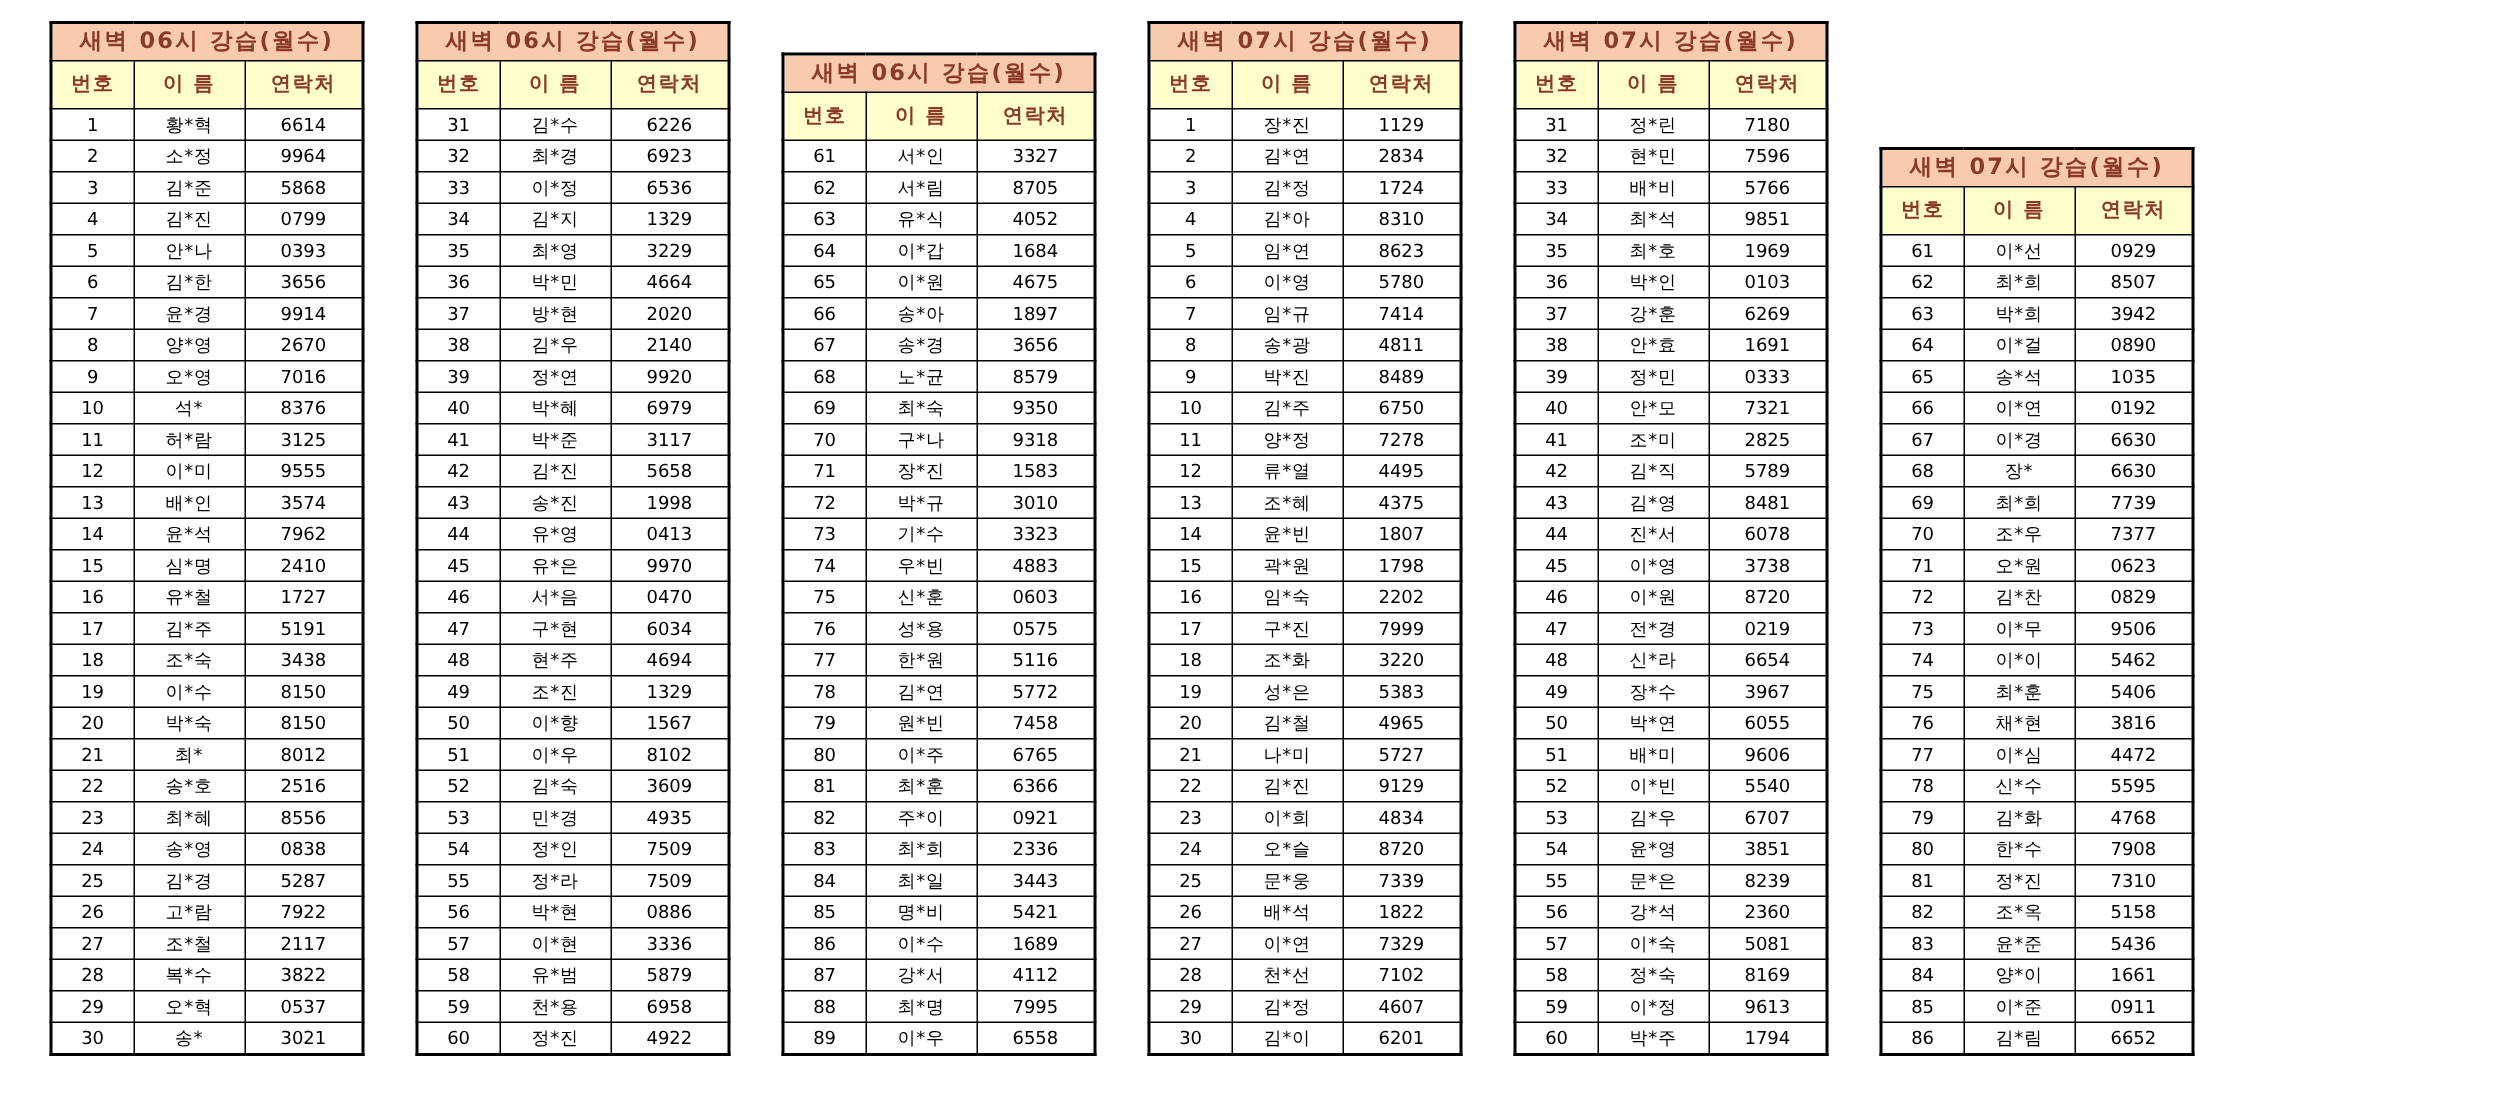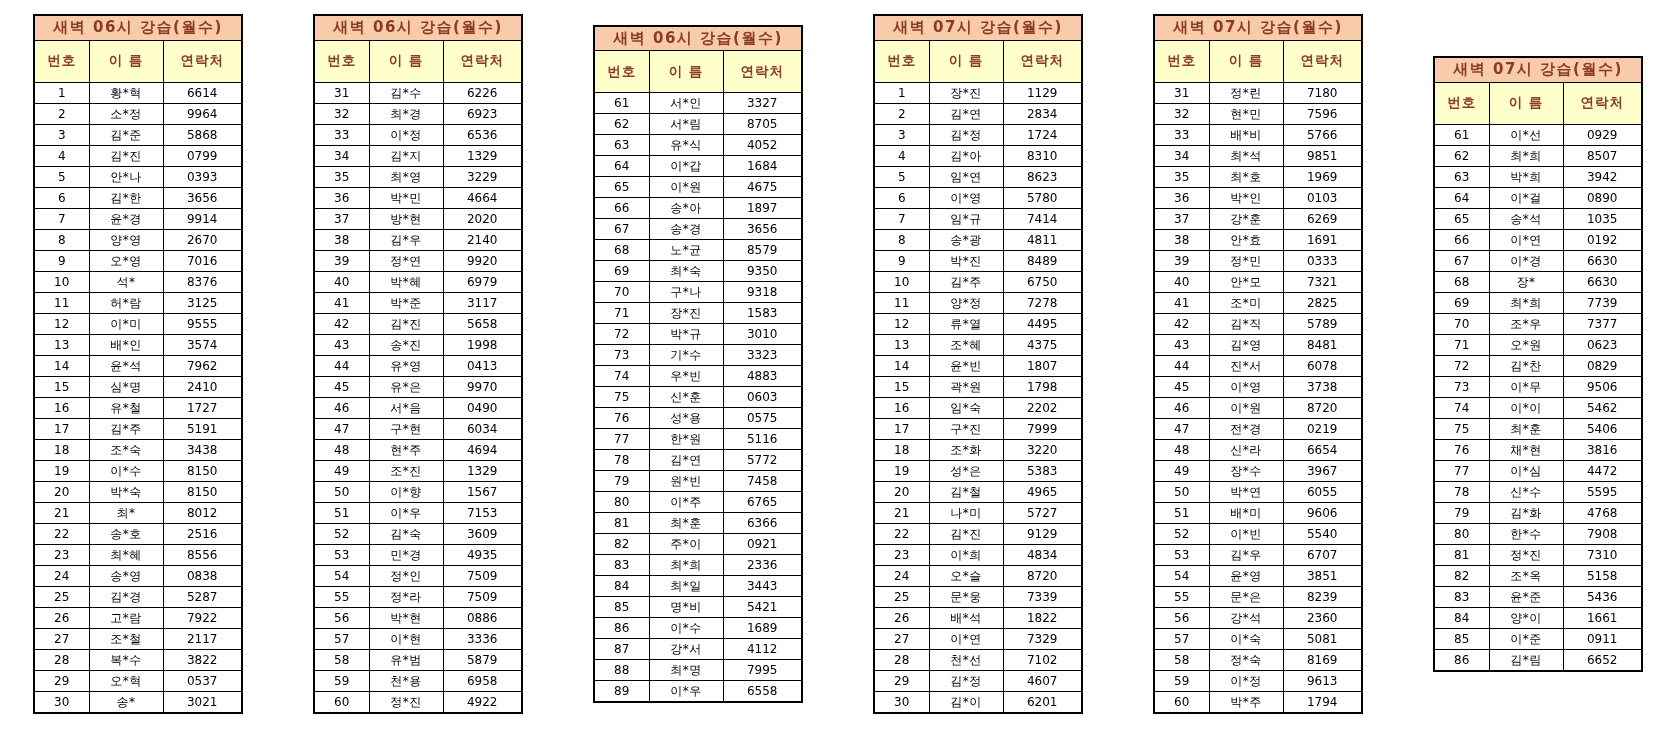--- a/index.html
+++ b/index.html
@@ -14,22 +14,22 @@
   *{box-sizing:border-box;}
   html,body{margin:0;padding:0;}
   body{
     width:1662px;height:746px;
     background:var(--page-bg);
     font-family:"DejaVu Sans","Liberation Sans",sans-serif;
     overflow:hidden;
   }
   .tables-row{
     display:flex;
-    align-items:center;
-    gap:70px;
+    align-items:flex-end;
+    gap:34px;
     padding:14px 0 0 33px;
   }
   table.roster{
     border-collapse:collapse;
     table-layout:fixed;
     border:2px solid var(--border-color);
     background:#fff;
   }
   table.roster col.c-num{width:55px;}
   table.roster col.c-name{width:74px;}
@@ -48,21 +48,21 @@
     font-weight:bold;
     font-size:15px;
     height:25px;
     letter-spacing:1.5px;
   }
   th.hdr-cell{
     background:var(--header-bg);
     color:var(--header-color);
     font-weight:bold;
     font-size:13.5px;
-    height:42px;
+    height:32px;
     letter-spacing:1px;
   }
   tbody td{
     height:20.2px;
     font-size:12px;
     color:var(--body-color);
     line-height:20px;
   }
   tbody td.name-cell{letter-spacing:0.5px;}
 </style>
@@ -327,21 +327,21 @@
           <td class="contact-cell">0413</td>
         </tr>
         <tr>
           <td class="num-cell">45</td>
           <td class="name-cell">유*은</td>
           <td class="contact-cell">9970</td>
         </tr>
         <tr>
           <td class="num-cell">46</td>
           <td class="name-cell">서*음</td>
-          <td class="contact-cell">0490</td>
+          <td class="contact-cell">0470</td>
         </tr>
         <tr>
           <td class="num-cell">47</td>
           <td class="name-cell">구*현</td>
           <td class="contact-cell">6034</td>
         </tr>
         <tr>
           <td class="num-cell">48</td>
           <td class="name-cell">현*주</td>
           <td class="contact-cell">4694</td>
@@ -352,21 +352,21 @@
           <td class="contact-cell">1329</td>
         </tr>
         <tr>
           <td class="num-cell">50</td>
           <td class="name-cell">이*향</td>
           <td class="contact-cell">1567</td>
         </tr>
         <tr>
           <td class="num-cell">51</td>
           <td class="name-cell">이*우</td>
-          <td class="contact-cell">7153</td>
+          <td class="contact-cell">8102</td>
         </tr>
         <tr>
           <td class="num-cell">52</td>
           <td class="name-cell">김*숙</td>
           <td class="contact-cell">3609</td>
         </tr>
         <tr>
           <td class="num-cell">53</td>
           <td class="name-cell">민*경</td>
           <td class="contact-cell">4935</td>

